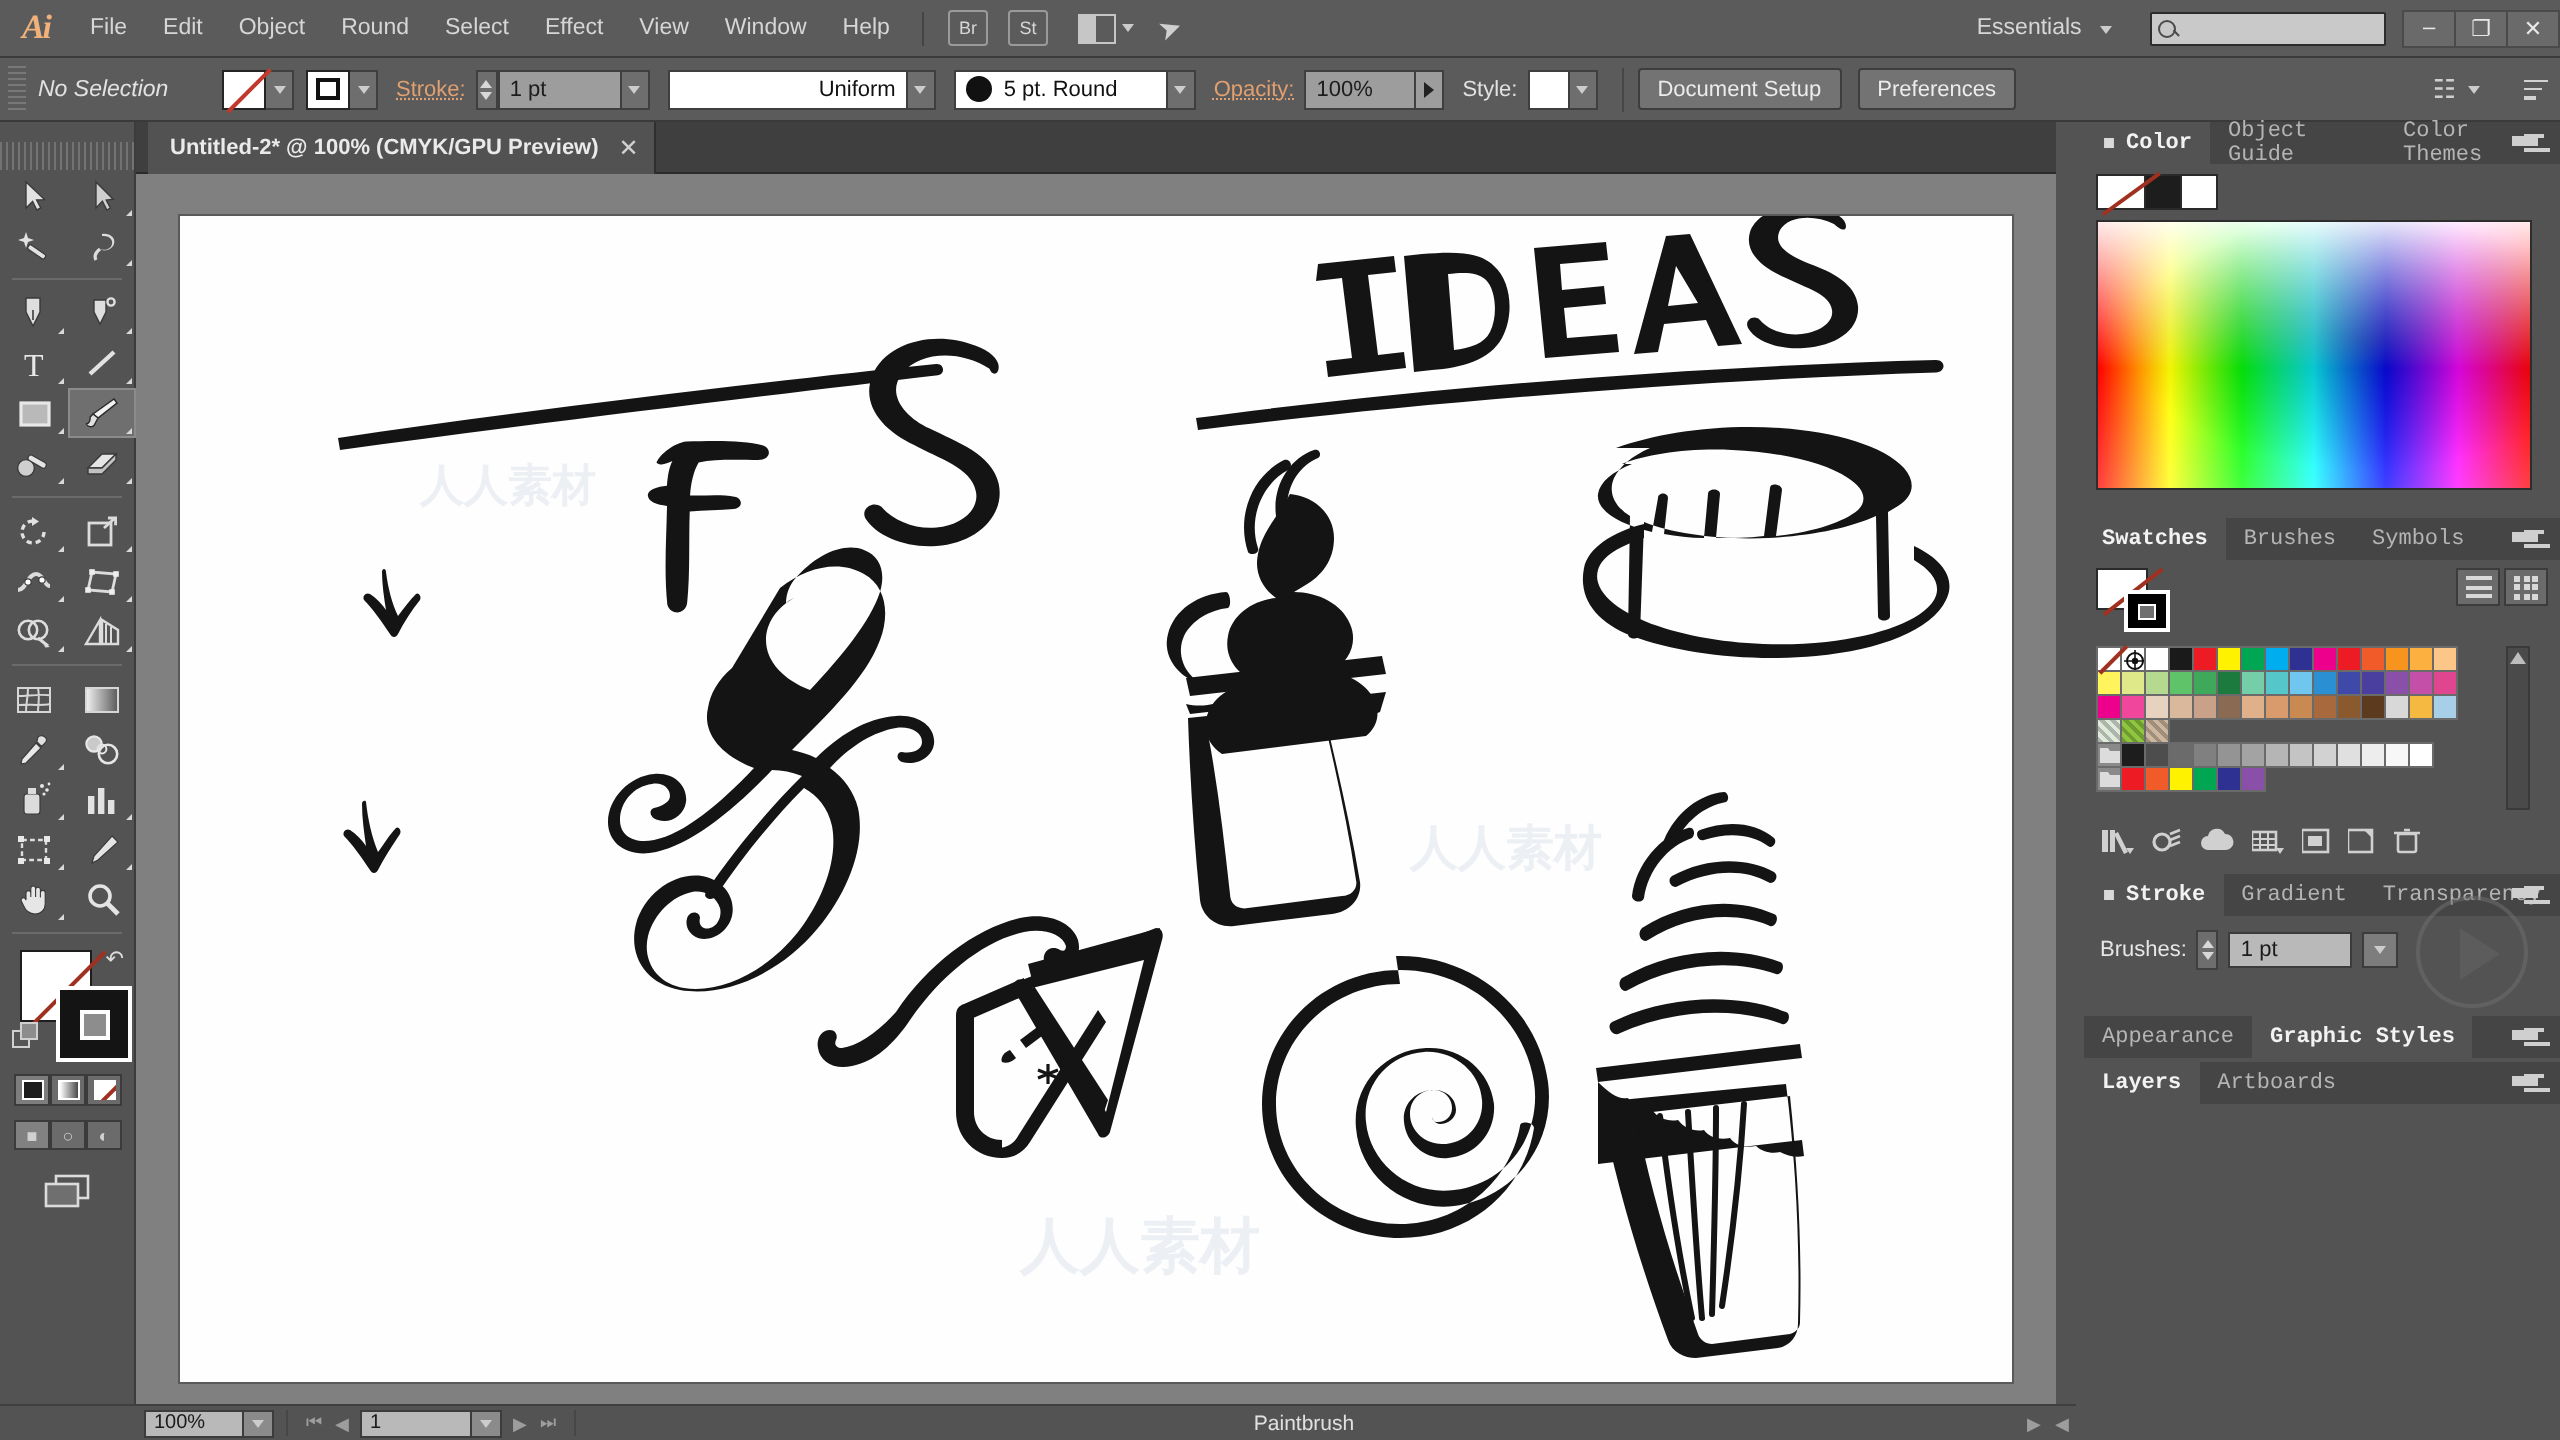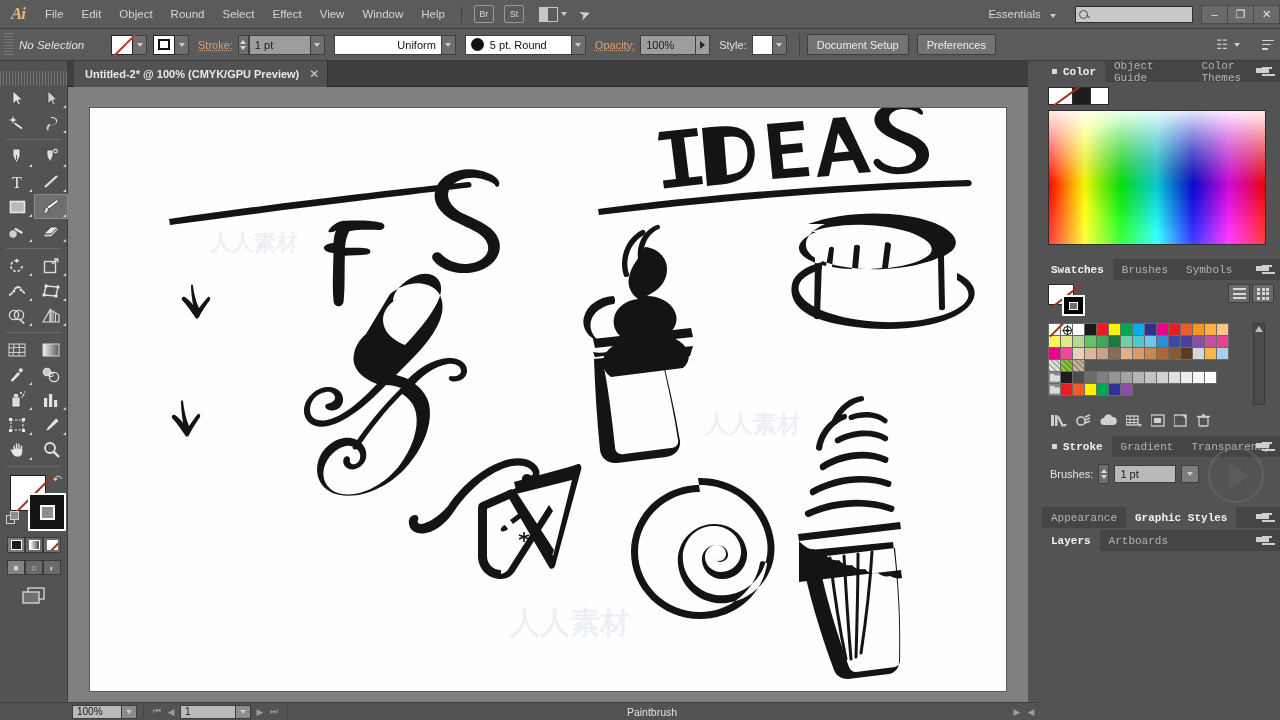--- a/index.html
+++ b/index.html
@@ -78,21 +78,21 @@
   }
   .lbl { color:#e0a072; font-size:11px; margin:0 5px 0 2px; text-decoration:underline dotted; }
   .lbl.plain { color:#e2e2e2; text-decoration:none; }
   .spin { width:11px;height:20px;background:#6e6e6e;border:1px solid #3f3f3f;display:flex;flex-direction:column;align-items:center;justify-content:center;gap:2px;}
   .tri-u{width:0;height:0;border-left:3px solid transparent;border-right:3px solid transparent;border-bottom:4px solid #d8d8d8;}
   .tri-d{width:0;height:0;border-left:3px solid transparent;border-right:3px solid transparent;border-top:4px solid #d8d8d8;}
   .field {
     height:20px; background:#9d9d9d; border:1px solid #3f3f3f; color:#1d1d1d;
     font-size:11px; display:flex; align-items:center; padding:0 5px; white-space:nowrap;
   }
-  .profile-field { width:108px; background:#fff; color:#111; justify-content:flex-end; position:relative;}
+  .profile-field { width:120px; background:#fff; color:#111; justify-content:flex-end; position:relative;}
   .brush-field { width:107px; background:#fff; color:#111; }
   .brush-field .dot{width:13px;height:13px;border-radius:50%;background:#111;margin-right:6px;}
   .style-sw { width:21px;height:20px;background:#fff;border:1px solid #3f3f3f;}
   .btn {
     height:21px; background:#737373; border:1px solid #3d3d3d; border-radius:2px;
     color:#ececec; font-size:11px; display:flex;align-items:center; padding:0 9px;
     white-space:nowrap;
   }
   .op-arrow{width:14px;height:20px;background:#9d9d9d;border:1px solid #3f3f3f;border-left:none;display:flex;align-items:center;justify-content:center;}
   .tri-r{width:0;height:0;border-top:4px solid transparent;border-bottom:4px solid transparent;border-left:5px solid #222;}

